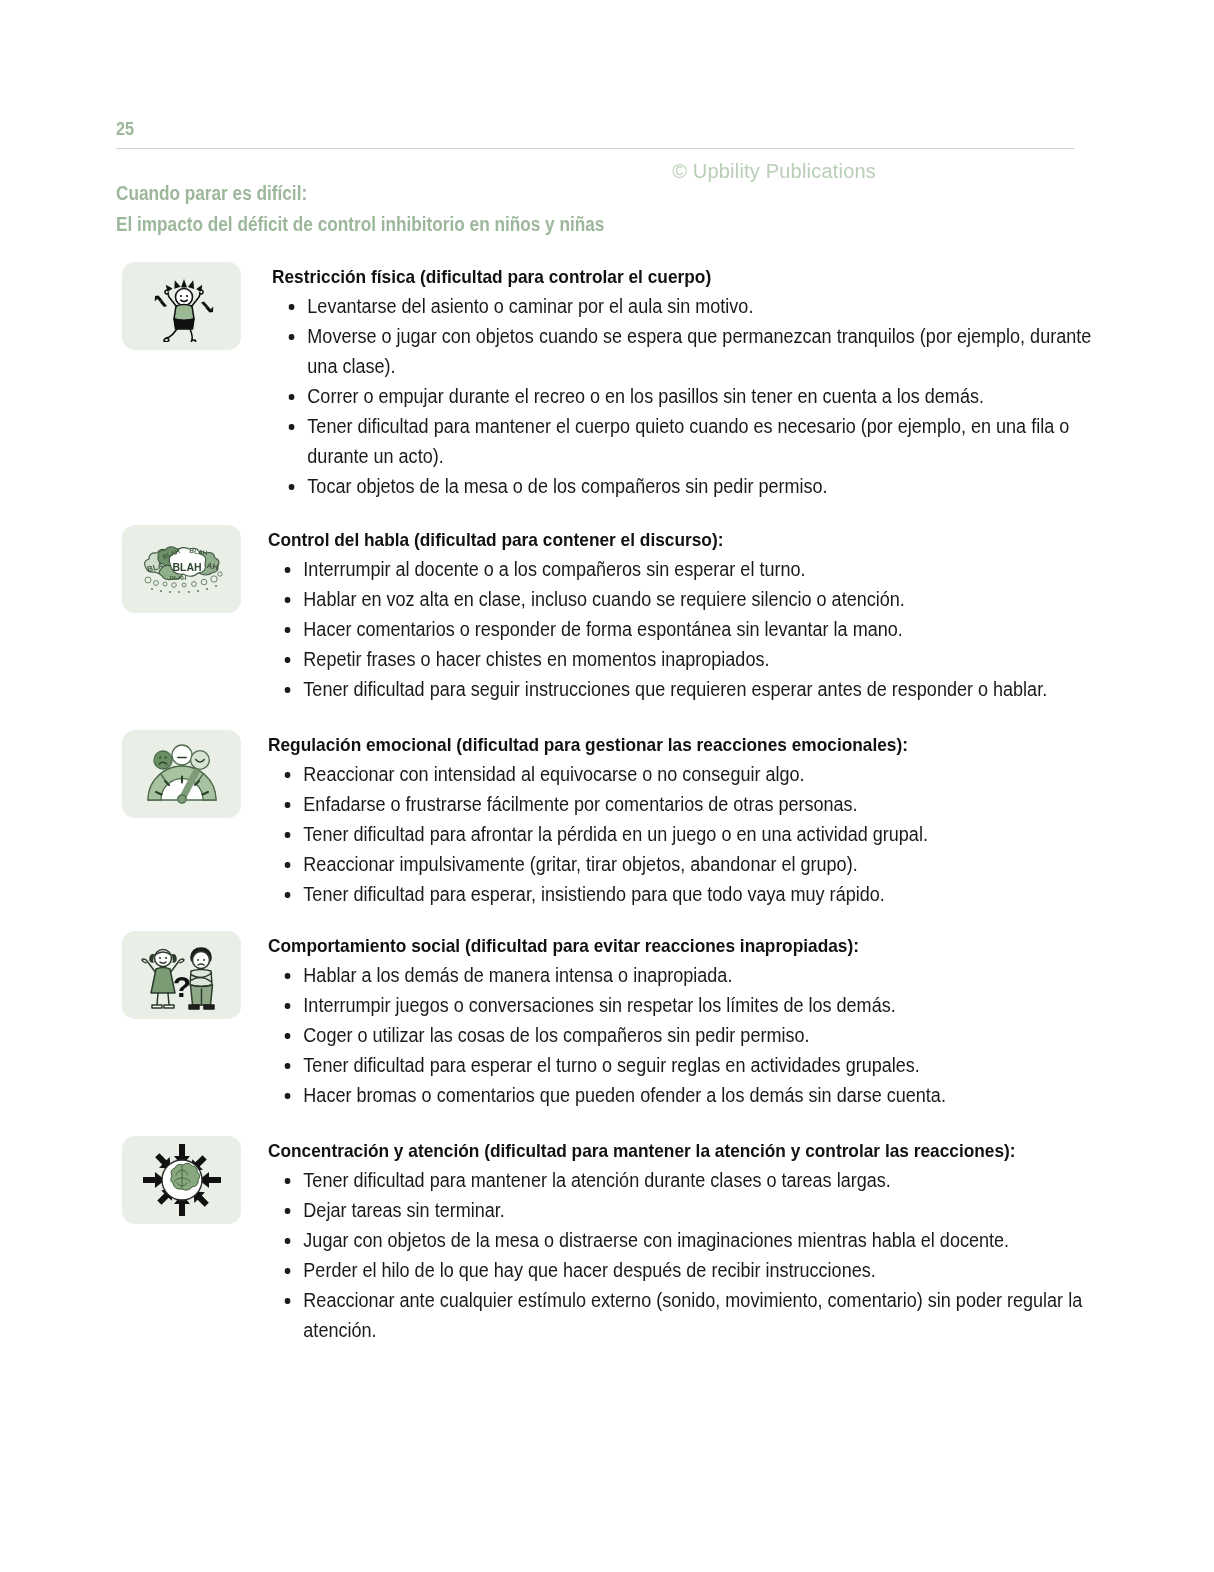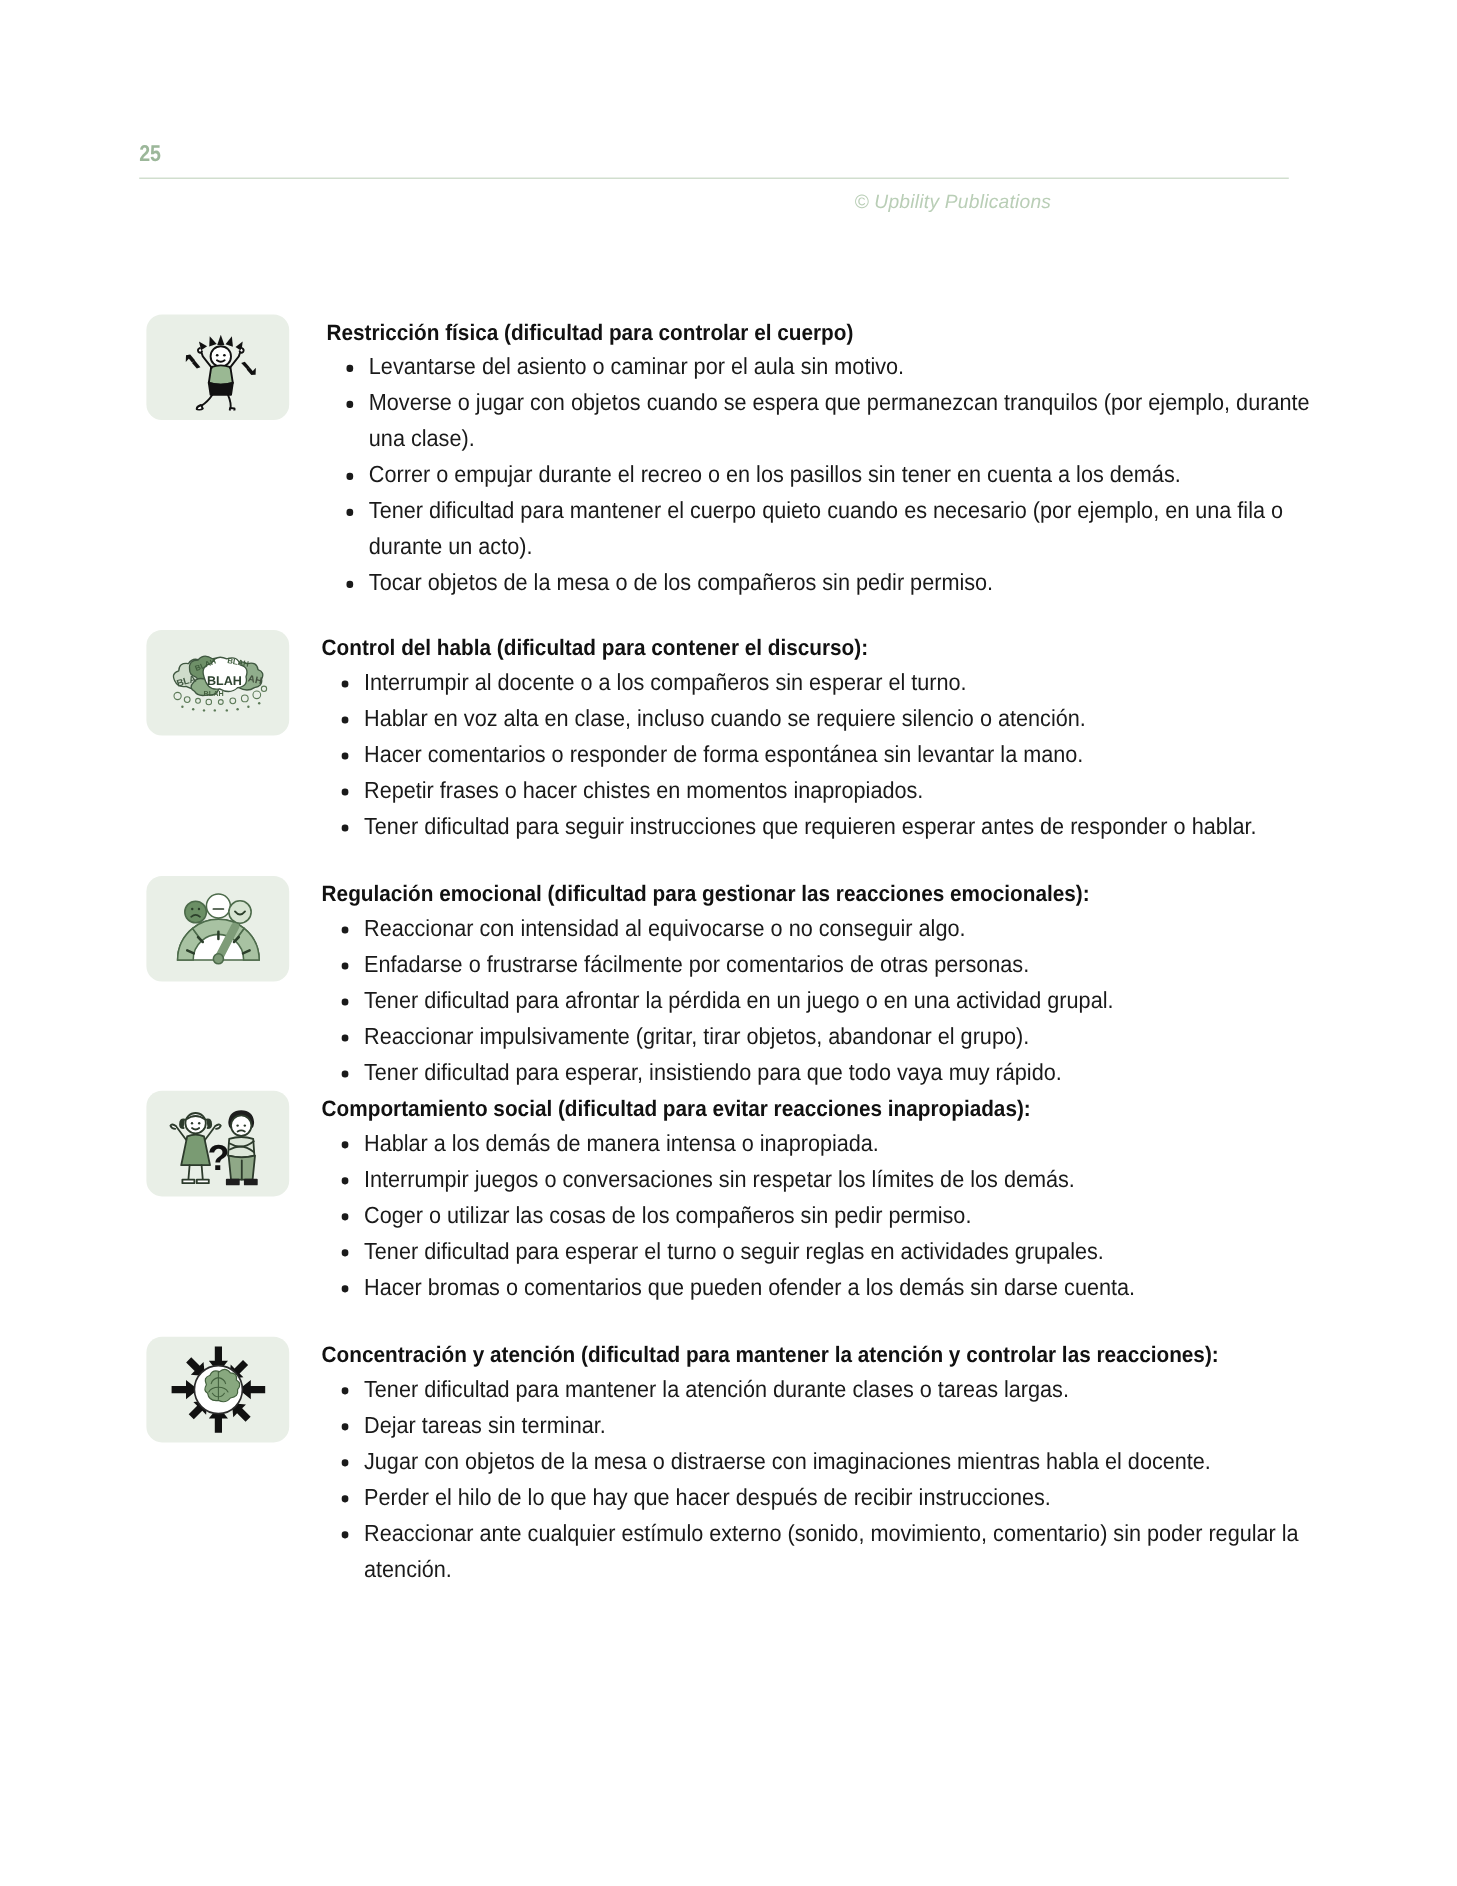--- a/index.html
+++ b/index.html
@@ -41,22 +41,21 @@
     left: 116px;
     top: 148px;
     width: 958px;
     height: 1px;
     background: #c6d6c3;
   }
   .copyright {
     position: absolute;
     right: 140px;
     top: 160px;
-    font-size: 16px;
-    font-style: italic;
+    font-size: 20px;
     color: #b9ceb6;
     white-space: nowrap;
     letter-spacing: 0.2px;
   }
   .doc-title {
     position: absolute;
     left: 116px;
     top: 178px;
     width: 900px;
   }
@@ -73,20 +72,21 @@
   
   .sections {
     position: absolute;
     left: 122px;
     top: 262px;
     width: 960px;
   }
   .section {
     display: flex;
     align-items: flex-start;
+    margin-bottom: 22px;
   }
   .icon-box {
     flex: 0 0 auto;
     width: 119px;
     height: 88px;
     border-radius: 13px;
     background: #e9efe7;
     margin-right: 27px;
     display: flex;
     align-items: center;
@@ -145,20 +145,24 @@
 </style>
 </head>
 <body>
 
 <div class="page">
 
   <div class="page-number">25</div>
   <div class="header-rule"></div>
   <div class="copyright">© Upbility Publications</div>
 
+  <div class="doc-title">
+    <div class="line">Cuando parar es difícil:</div>
+    <div class="line">El impacto del déficit de control inhibitorio en niños y niñas</div>
+  </div>
 
   <div class="sections">
 
     <div class="section s1">
       <div class="icon-box">
         <svg width="92" height="72" viewBox="0 0 92 72" aria-hidden="true">
           <g stroke="#111" stroke-width="1.6" fill="none" stroke-linecap="round" stroke-linejoin="round">
 
             <g fill="#111" stroke="none">
               <path d="M32 14 L35.5 21 L29.5 21 Z" transform="rotate(-34 32 18)"></path>

